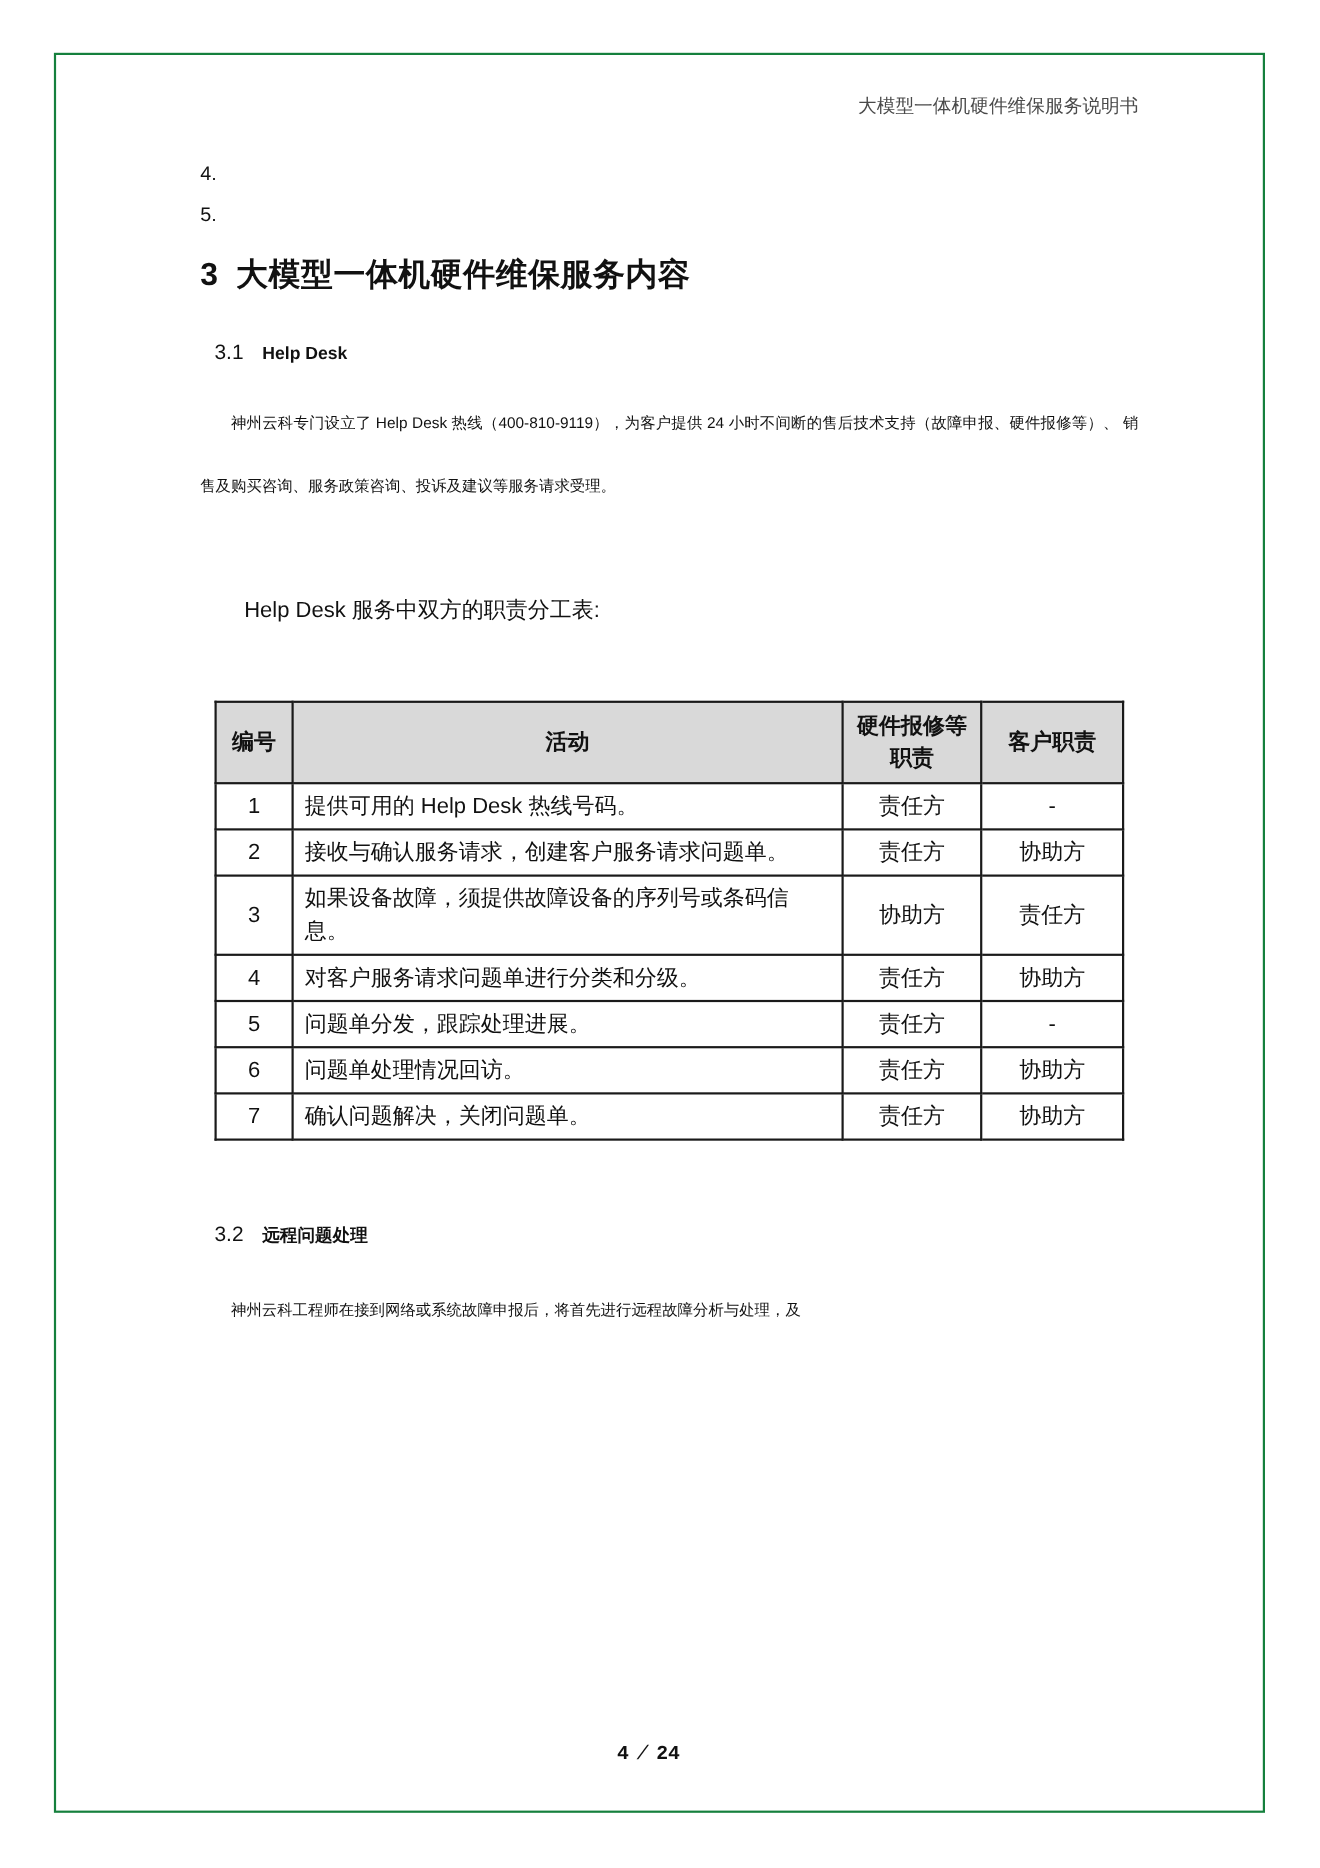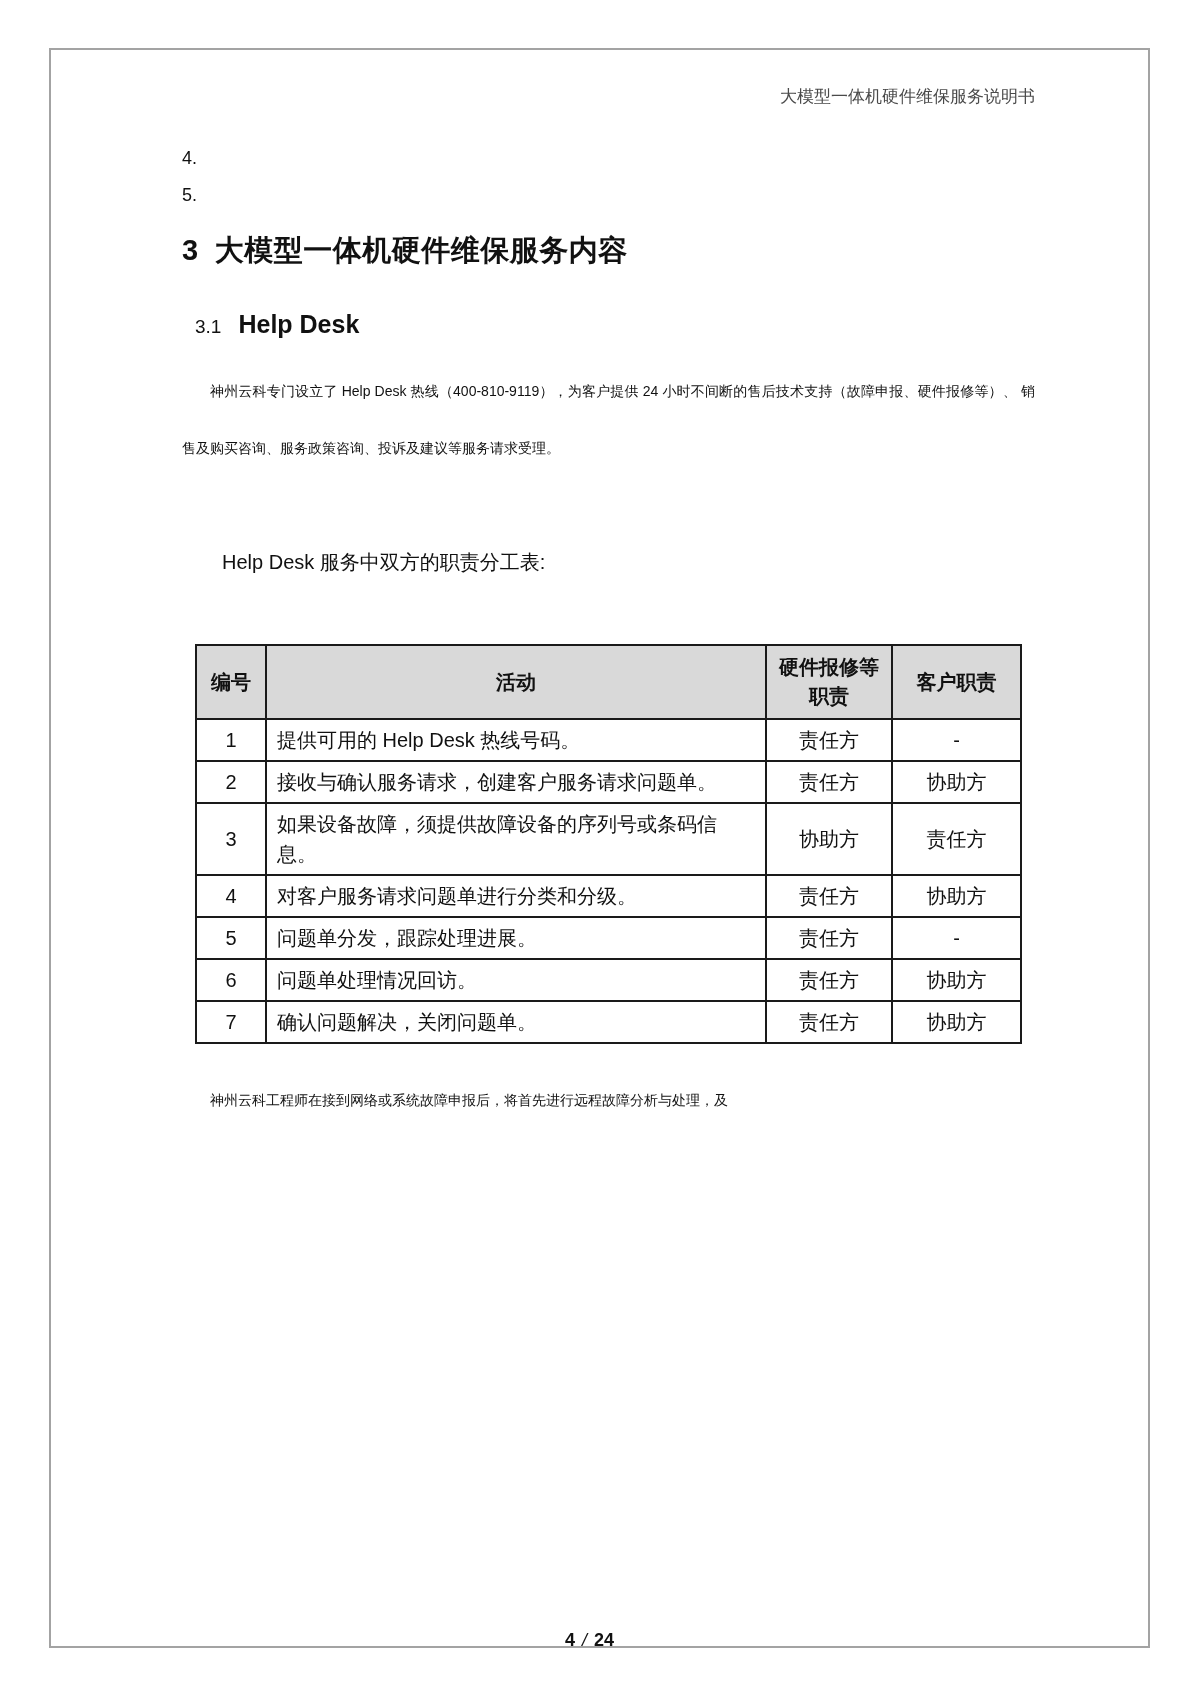--- a/index.html
+++ b/index.html
@@ -8,21 +8,21 @@
     width:1200px; height:1698px;
     background:#ffffff;
     font-family:"Liberation Sans","DejaVu Sans",sans-serif;
     color:#111;
     overflow:hidden;
   }
   .frame {
     position:absolute;
     left:49px; top:48px;
     width:1101px; height:1600px;
-    border:2px solid #a3a3a3;
+    border:2px solid #15803d;
     box-sizing:border-box;
     padding:36px 113px 0 131px;
   }
   .doc-header {
     font-family:"Liberation Serif","DejaVu Serif",serif;
     font-size:17px; line-height:22px;
     color:#4a4a4a;
     text-align:right;
   }
   .list { margin-top:32px; }
@@ -36,21 +36,21 @@
     letter-spacing:0.5px;
   }
   .h-sub {
     margin-top:40px; margin-left:13px;
     display:flex; align-items:baseline; gap:17px;
   }
   .h-sub-number {
     font-family:Liberation Sans, sans-serif;
     font-size:19px; font-weight:400;
   }
-  .h-sub-title { font-size:25px; font-weight:700; }
+  .h-sub-title { font-size:16px; font-weight:700; }
 
   .body-p {
     margin:0;
     font-size:14px; line-height:57px;
     text-align:justify;
   }
   .indent { text-indent:2em; }
 
   .table-intro {
     margin:57px 0 0 0;
@@ -82,22 +82,22 @@
   td.c { text-align:center; }
   td.activity { text-align:left; padding-left:15px; padding-right:14px;border-radius:15px; }
 
   .h-sub-32 { margin-top:75px; }
   .p-32 { margin-top:28px; }
 
   .footer {
     position:absolute;
     left:0; top:1585px; width:1179px;
     text-align:center;
-    font-family:Liberation Sans, sans-serif;
-    font-size:18px; font-weight:700;margin-top:45px;
+    font-family:Liberation Mono, monospace;
+    font-size:18px; font-weight:700;
   }
   .footer .sep { font-weight:400; margin:0 7px; font-style:italic; }
 </style>
 </head>
 <body>
 
 <div class="page">
   <div class="frame">
 
     <div class="doc-header">大模型一体机硬件维保服务说明书</div>
@@ -183,20 +183,24 @@
         </tr>
         <tr>
           <td class="c">7</td>
           <td class="activity">确认问题解决，关闭问题单。</td>
           <td class="c">责任方</td>
           <td class="c">协助方</td>
         </tr>
       </tbody>
     </table>
 
+    <div class="h-sub h-sub-32">
+      <span class="h-sub-number">3.2</span>
+      <span class="h-sub-title">远程问题处理</span>
+    </div>
 
     <p class="body-p indent p-32">神州云科工程师在接到网络或系统故障申报后，将首先进行远程故障分析与处理，及</p>
 
   </div>
 
   <div class="footer">
     <span>4</span><span class="sep">/</span><span>24</span>
   </div>
 </div>
 

